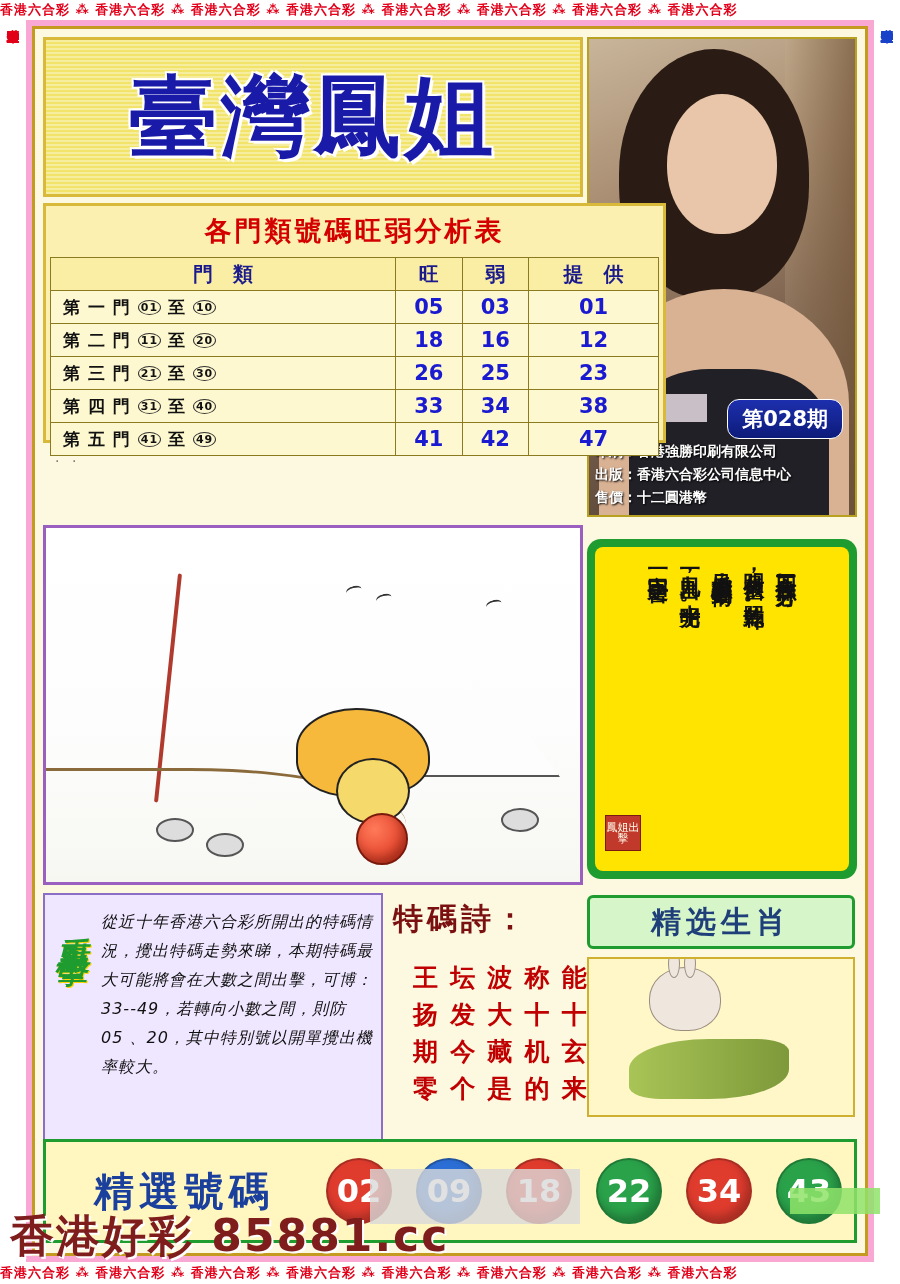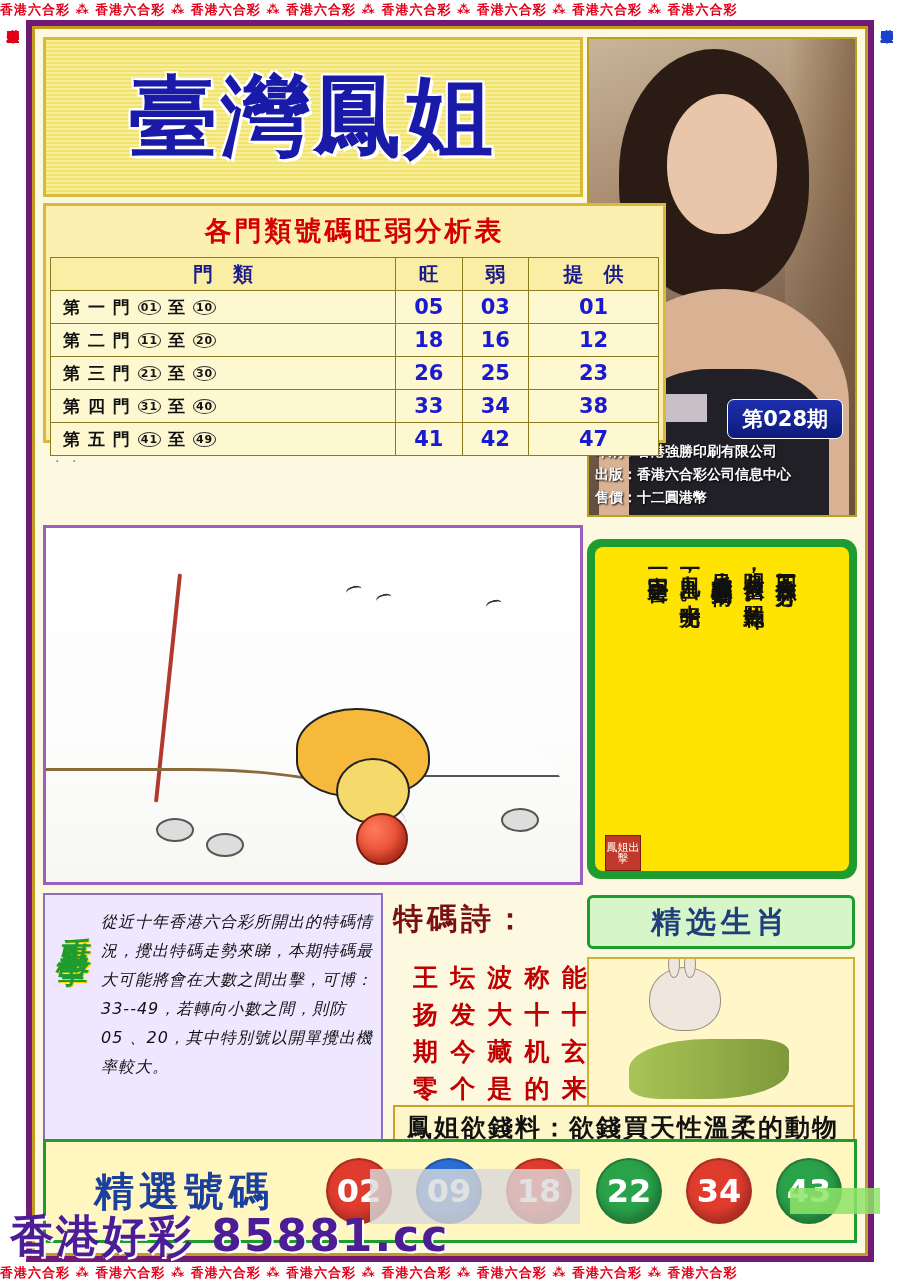--- a/index.html
+++ b/index.html
@@ -15,40 +15,40 @@
   
   .mq{position:absolute;background:#ffffff;color:#e2001a;font-weight:bold;overflow:hidden;}
   .mq-top{left:0;top:0;width:900px;height:20px;line-height:20px;font-size:13px;letter-spacing:1px;white-space:nowrap;}
   .mq-bottom{left:0;bottom:0;width:900px;height:22px;line-height:22px;font-size:13px;letter-spacing:1px;white-space:nowrap;}
   .mq-left{left:0;top:20px;width:26px;height:1242px;}
   .mq-right{right:0;top:20px;width:26px;height:1242px;}
   .vtext{writing-mode:vertical-rl;text-orientation:upright;font-size:12px;line-height:26px;color:#e2001a;font-weight:bold;height:100%;}
   .vtext.blue{color:#1a43c8;}
 
   
-  .frame{position:absolute;left:26px;top:20px;width:848px;height:1242px;background:#701a75;}
+  .frame{position:absolute;left:26px;top:20px;width:848px;height:1242px;background:#f9a8d4;}
   .inner{position:absolute;left:6px;top:6px;width:836px;height:1230px;border:3px solid #c49a20;background:#fdf8e0;box-sizing:border-box;}
 
   
   .title-box{position:absolute;left:8px;top:8px;width:540px;height:160px;background:#f2e36a;border:3px solid #d8b93a;box-sizing:border-box;
     background-image:repeating-linear-gradient(0deg,rgba(255,255,255,.35) 0 2px,rgba(0,0,0,0) 2px 4px);}
   .title-text{position:absolute;left:0;top:0;width:100%;height:100%;display:flex;align-items:center;justify-content:center;
     font-family:"DejaVu Sans","Liberation Sans",sans-serif;font-weight:bold;font-size:88px;color:#1a1aa8;
     text-shadow:3px 3px 0 #ffffff, -2px -2px 0 #ffffff, 2px -2px 0 #fff, -2px 2px 0 #fff;letter-spacing:4px;}
 
   
   .photo{position:absolute;right:8px;top:8px;width:270px;height:480px;border:2px solid #b8a020;box-sizing:border-box;overflow:hidden;
     background:linear-gradient(160deg,#c8b59a 0%,#a98d72 30%,#7e6450 60%,#4e3c30 100%);}
   .photo .hair{position:absolute;left:30px;top:10px;width:190px;height:250px;border-radius:50% 50% 45% 45%;background:#2a1c14;}
   .photo .face{position:absolute;left:78px;top:55px;width:110px;height:140px;border-radius:50% 50% 48% 48%;background:#e9c6a9;}
   .photo .shoulder{position:absolute;left:10px;top:250px;width:250px;height:230px;border-radius:60% 60% 0 0;background:#d9b193;}
   .photo .dress{position:absolute;left:40px;top:330px;width:200px;height:150px;background:#222027;border-radius:40% 40% 0 0;}
   .photo .bg-blur{position:absolute;right:0;top:0;width:70px;height:480px;background:linear-gradient(90deg,rgba(200,175,140,.2),rgba(120,90,60,.7));}
   .issue{position:absolute;right:12px;top:360px;background:linear-gradient(180deg,#1d2fae,#0d1b7a);color:#fff;font-size:21px;font-weight:bold;
-    padding:5px 14px;border-radius:7px;border:1px solid #fff;}
+    padding:5px 14px;border-radius:12px;border:1px solid #fff;}
   .censor{position:absolute;left:8px;top:355px;width:110px;height:28px;background:#c9bfc6;}
   .imprint{position:absolute;left:6px;right:6px;bottom:6px;color:#fff;font-size:14px;line-height:23px;font-weight:bold;text-shadow:1px 1px 2px #000;}
 
   
   .ana{position:absolute;left:8px;top:174px;width:623px;height:240px;background:#fbf0b0;border:3px solid #d8b93a;box-sizing:border-box;padding:4px;}
   .ana-title{text-align:center;font-size:27px;font-weight:bold;color:#d40000;letter-spacing:3px;margin:3px 0 4px;}
   table.grid{width:100%;border-collapse:collapse;margin-top:8px;}
   table.grid td{border:1px solid #8a7a20;height:30px;text-align:center;font-size:19px;color:#1a1a8c;font-weight:bold;background:#fdf8cf;}
   table.grid td.head{font-size:20px;color:#1a1a8c;background:#faeea4;font-weight:bold;}
   table.grid td.men{text-align:left;padding-left:12px;font-size:17px;color:#111;letter-spacing:1px;}
@@ -69,21 +69,21 @@
   .pic .branch{position:absolute;left:120px;top:45px;width:4px;height:230px;background:#b03a2e;transform:rotate(6deg);border-radius:3px;}
   .pic .river{position:absolute;left:0;top:240px;width:360px;height:90px;border-top:3px solid #8a6a3a;border-radius:0 60% 0 0;}
   .pic .rock{position:absolute;width:34px;height:20px;background:#ddd;border:2px solid #555;border-radius:50%;}
   .pic .bird{position:absolute;width:16px;height:8px;border-top:2px solid #333;border-radius:50%;transform:rotate(-15deg);}
 
   
   .poem-wrap{position:absolute;right:8px;top:510px;width:270px;height:340px;background:#1f9c2f;border-radius:14px;padding:8px;box-sizing:border-box;}
   .poem{width:100%;height:100%;background:#ffe400;border-radius:8px;box-sizing:border-box;padding:10px 6px;position:relative;}
   .poem-cols{display:flex;flex-direction:row-reverse;justify-content:center;height:100%;gap:6px;}
   .poem-col{writing-mode:vertical-rl;text-orientation:upright;font-size:21px;line-height:26px;color:#111;font-weight:bold;letter-spacing:2px;}
-  .poem-stamp{position:absolute;left:10px;bottom:0;width:34px;height:34px;background:#c0392b;border:1px solid #7a1a12;color:#ffe;font-size:11px;
+  .poem-stamp{position:absolute;left:10px;bottom:20px;width:34px;height:34px;background:#c0392b;border:1px solid #7a1a12;color:#ffe;font-size:11px;
     display:flex;align-items:center;justify-content:center;line-height:11px;text-align:center;}
 
   
   .purple{position:absolute;left:8px;top:864px;width:340px;height:306px;background:#efe6ff;border:2px solid #8b6fc6;box-sizing:border-box;font-style:italic;}
   .purple .vlabel{position:absolute;left:6px;top:18px;writing-mode:vertical-rl;text-orientation:upright;font-size:30px;font-weight:bold;color:#1f9c2f;
     text-shadow:1px 1px 0 #ffd400;letter-spacing:6px;}
   .purple .body{position:absolute;left:56px;top:12px;right:8px;font-size:16px;line-height:29px;color:#111;letter-spacing:1px;}
 
   
   .tema-title{position:absolute;left:358px;top:870px;font-size:30px;font-weight:bold;color:#7a1010;letter-spacing:4px;}
@@ -105,21 +105,21 @@
     display:flex;align-items:center;padding-left:12px;font-size:25px;font-weight:bold;color:#111;letter-spacing:2px;}
 
   
   .bottom{position:absolute;left:8px;right:8px;bottom:10px;height:104px;background:#fff6c0;border:3px solid #1f9c2f;box-sizing:border-box;display:flex;align-items:center;padding-left:8px;}
   .bottom .lbl{width:260px;text-align:center;font-size:40px;font-weight:bold;color:#1a3f9c;letter-spacing:5px;}
   .balls{flex:1;display:flex;justify-content:space-around;align-items:center;}
   .ball{width:62px;height:62px;border-radius:50%;display:flex;align-items:center;justify-content:center;font-size:32px;font-weight:bold;color:#fff;
     border:2px solid rgba(0,0,0,.25);box-shadow:inset -4px -6px 10px rgba(0,0,0,.25);}
 
   
-  .wm-main{position:absolute;left:10px;bottom:18px;font-size:44px;font-weight:bold;color:#4c1d95;letter-spacing:2px;
+  .wm-main{position:absolute;left:10px;bottom:18px;font-size:44px;font-weight:bold;color:#7f1d1d;letter-spacing:2px;
     text-shadow:2px 2px 0 #fff;z-index:40;}
   .wm-green{position:absolute;right:20px;bottom:70px;width:90px;height:26px;background:#8fe36a;opacity:.85;z-index:40;}
   .wm-grey{position:absolute;left:370px;bottom:60px;width:210px;height:55px;background:#d9d9d9;opacity:.8;z-index:39;}
 </style>
 </head>
 <body>
 
 <div class="page">
 
   <div class="mq mq-top">香港六合彩 ⁂ 香港六合彩 ⁂ 香港六合彩 ⁂ 香港六合彩 ⁂ 香港六合彩 ⁂ 香港六合彩 ⁂ 香港六合彩 ⁂ 香港六合彩</div>
@@ -306,21 +306,20 @@
 
       <div class="zodiac-head">精选生肖</div>
       <div class="zodiac-body">
         <div class="rabbit">
           <div class="ear"></div>
           <div class="ear ear2"></div>
         </div>
         <div class="dragon"></div>
       </div>
 
-      <div class="fengjie">鳳姐欲錢料：欲錢買天性溫柔的動物</div>
 
       <div class="bottom">
         <div class="lbl">精選號碼</div>
         <div class="balls">
           <div class="ball" style="background:#e03c2e">02</div>
           <div class="ball" style="background:#2b6fd6">09</div>
           <div class="ball" style="background:#e03c2e">18</div>
           <div class="ball" style="background:#2aa24a">22</div>
           <div class="ball" style="background:#e03c2e">34</div>
           <div class="ball" style="background:#2aa24a">43</div>

